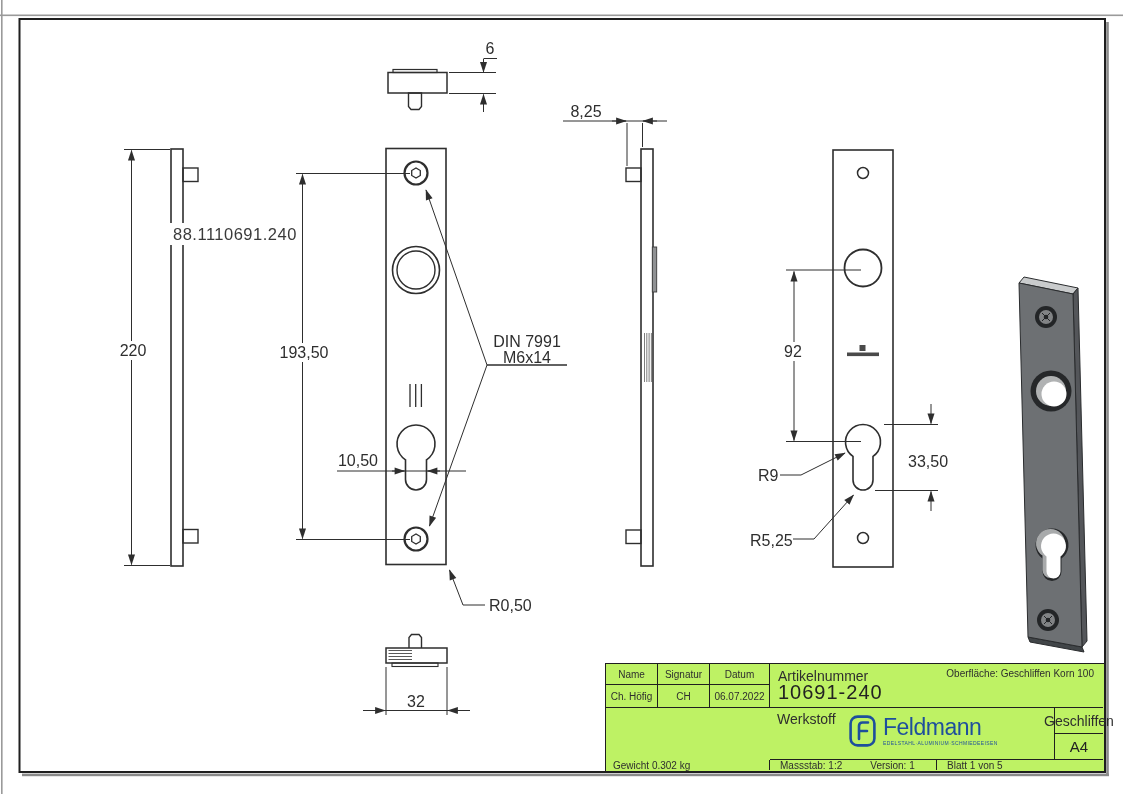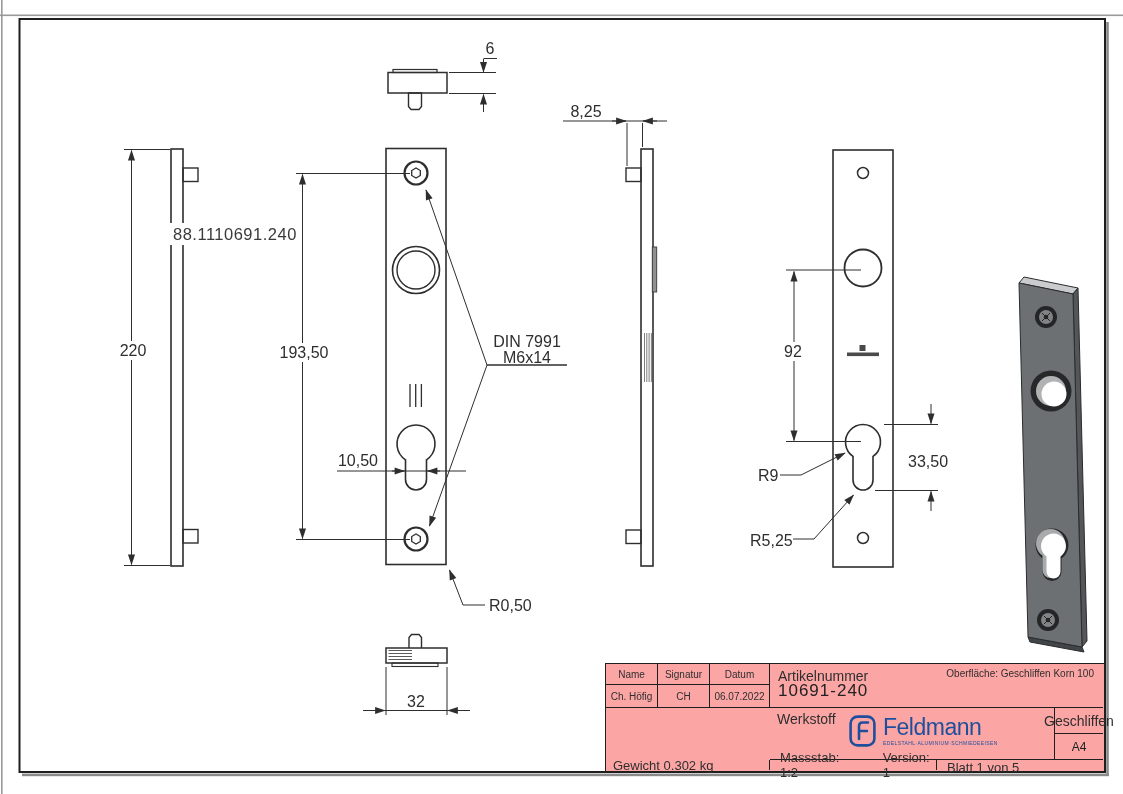--- a/index.html
+++ b/index.html
@@ -3,36 +3,36 @@
 <meta charset="utf-8">
 <style>
   html,body{margin:0;padding:0;background:#ffffff;}
   #sheet{position:relative;width:1123px;height:794px;background:#ffffff;overflow:hidden;
          font-family:"Liberation Sans",sans-serif;color:#2e2e2e;}
   svg text{font-family:"Liberation Sans",sans-serif;}
   .dim{font-size:16px;fill:#2e2e2e;}
   .code{font-size:16.5px;fill:#3a3a3a;letter-spacing:.5px;}
   
   #tblock{position:absolute;left:605px;top:663px;width:500px;height:109px;
-          border:1.6px solid #1f1f1f;box-sizing:border-box;background:#fca5a5;}
+          border:1.6px solid #1f1f1f;box-sizing:border-box;background:#bef264;}
   .cell{position:absolute;box-sizing:border-box;font-size:10px;color:#2e2e2e;}
   .br{border-right:1.3px solid #1f1f1f;}
   .bb{border-bottom:1.3px solid #1f1f1f;}
   .ctr{display:flex;align-items:center;justify-content:center;text-align:center;}
   .lbl-sm{font-size:14px;}
-  .artnum{position:absolute;left:8px;top:17px;font-size:17px;letter-spacing:1px;color:#222;}
+  .artnum{position:absolute;left:8px;top:17px;font-size:20px;letter-spacing:1px;color:#222;}
   .surface{position:absolute;right:9px;top:4px;font-size:10px;}
   .werk1{position:absolute;left:7px;top:4px;}
   .werk2{position:absolute;left:7px;top:27px;}
   .logo-wrap{position:absolute;left:62px;top:7px;display:flex;align-items:center;gap:7px;margin-left:17px;}
   .logo-txt{display:flex;flex-direction:column;line-height:1;}
   .logo-name{font-size:23px;color:#1e4f9c;letter-spacing:-.5px;font-weight:500;}
   .logo-tag{font-size:5px;color:#1e4f9c;letter-spacing:.4px;margin-top:2px;}
-  .a4{font-size:12px;color:#222;}
-  .row4txt{font-size:13px;}
+  .a4{font-size:15px;color:#222;}
+  .row4txt{font-size:10px;}
 </style>
 </head>
 <body>
 
 <div id="sheet">
 
 <svg width="1123" height="794" viewBox="0 0 1123 794" style="position:absolute;left:0;top:0;">
   <defs>
     <marker id="arrow" viewBox="0 0 10 8" markerWidth="11" markerHeight="8.8" refX="9.3" refY="4" orient="auto-start-reverse" markerUnits="userSpaceOnUse">
       <path d="M0.3,0.8 L10,4 L0.3,7.2 Z" fill="#2e2e2e"></path>

